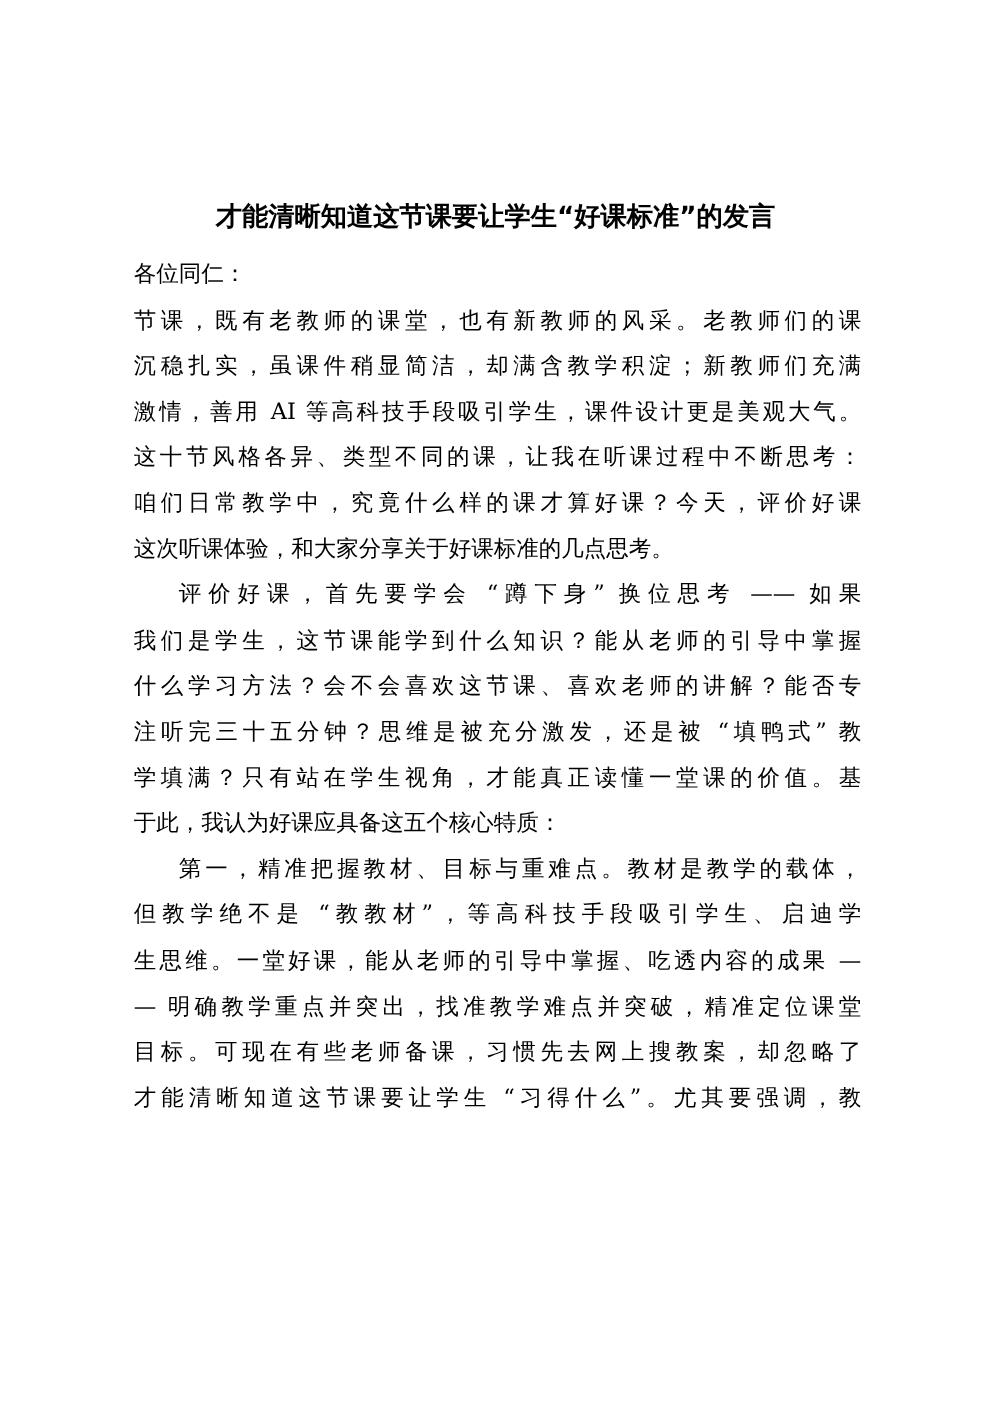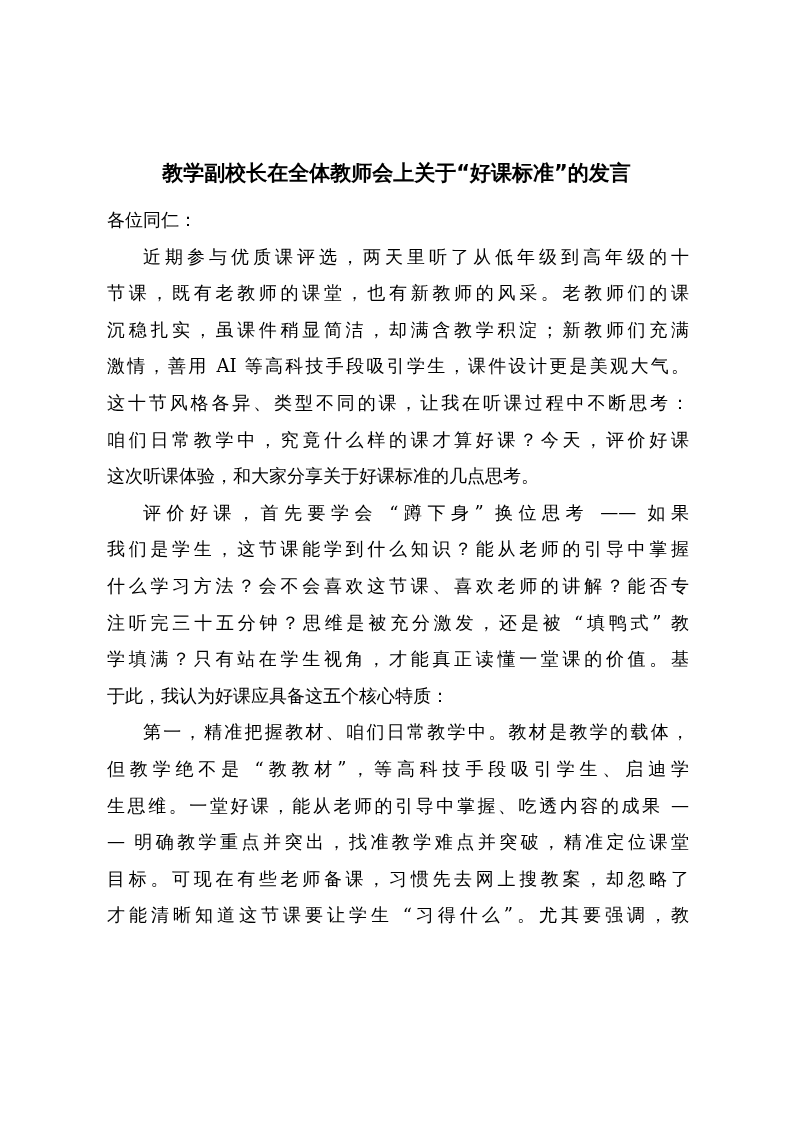--- a/index.html
+++ b/index.html
@@ -57,40 +57,39 @@
       padding-left: 36px;
     }
     .line.greeting {
       text-align-last: left;
     }
   </style>
 </head>
 <body>
 
 <div class="page">
-  <div class="title">教学副校长在全体教师会上关于“好课标准”的发言</div>
+  <div class="title">才能清晰知道这节课要让学生“好课标准”的发言</div>
 
   <div class="body">
     <div class="line greeting">各位同仁：</div>
 
-    <div class="line indent">近期参与优质课评选，两天里听了从低年级到高年级的十</div>
     <div class="line">节课，既有老教师的课堂，也有新教师的风采。老教师们的课</div>
     <div class="line">沉稳扎实，虽课件稍显简洁，却满含教学积淀；新教师们充满</div>
     <div class="line">激情，善用 AI 等高科技手段吸引学生，课件设计更是美观大气。</div>
     <div class="line">这十节风格各异、类型不同的课，让我在听课过程中不断思考：</div>
     <div class="line">咱们日常教学中，究竟什么样的课才算好课？今天，评价好课</div>
     <div class="line last">这次听课体验，和大家分享关于好课标准的几点思考。</div>
 
     <div class="line indent">评价好课，首先要学会 “蹲下身” 换位思考 —— 如果</div>
     <div class="line">我们是学生，这节课能学到什么知识？能从老师的引导中掌握</div>
     <div class="line">什么学习方法？会不会喜欢这节课、喜欢老师的讲解？能否专</div>
     <div class="line">注听完三十五分钟？思维是被充分激发，还是被 “填鸭式” 教</div>
     <div class="line">学填满？只有站在学生视角，才能真正读懂一堂课的价值。基</div>
     <div class="line last">于此，我认为好课应具备这五个核心特质：</div>
 
-    <div class="line indent">第一，精准把握教材、咱们日常教学中。教材是教学的载体，</div>
+    <div class="line indent">第一，精准把握教材、目标与重难点。教材是教学的载体，</div>
     <div class="line">但教学绝不是 “教教材”，等高科技手段吸引学生、启迪学</div>
     <div class="line">生思维。一堂好课，能从老师的引导中掌握、吃透内容的成果 —</div>
     <div class="line">— 明确教学重点并突出，找准教学难点并突破，精准定位课堂</div>
     <div class="line">目标。可现在有些老师备课，习惯先去网上搜教案，却忽略了</div>
     <div class="line">才能清晰知道这节课要让学生 “习得什么”。尤其要强调，教</div>
   </div>
 </div>
 
 </body></html>

